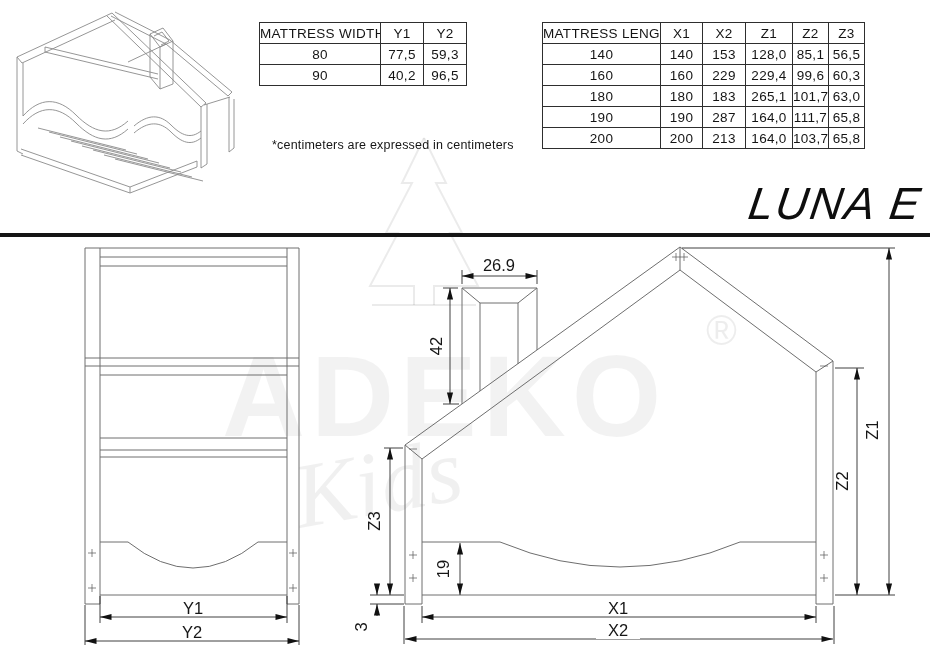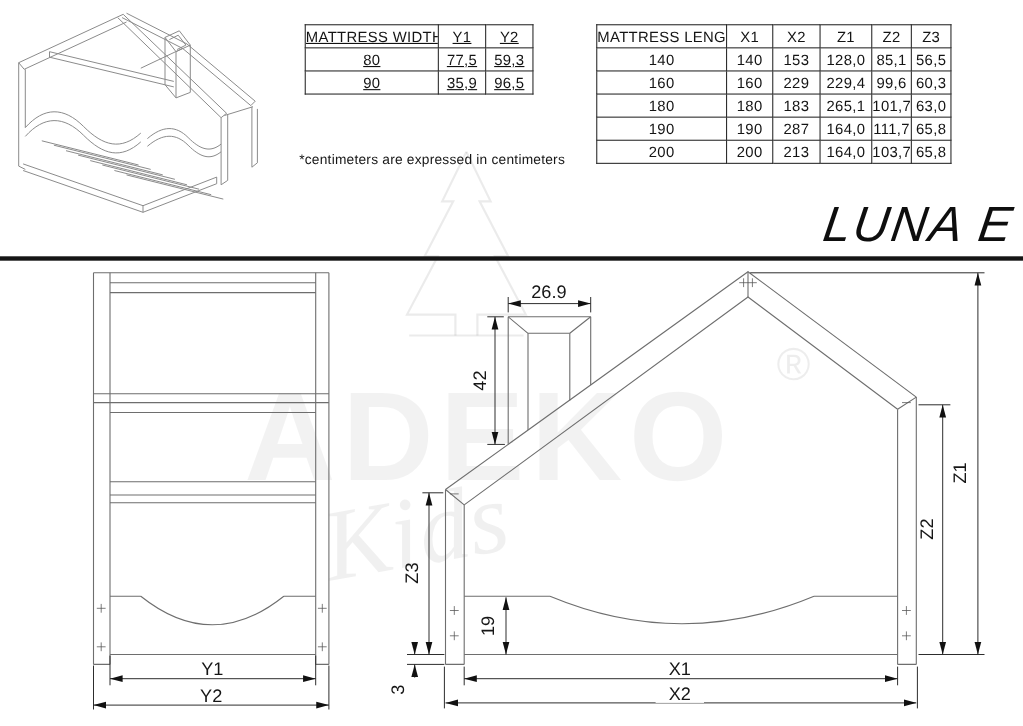--- a/index.html
+++ b/index.html
@@ -9,21 +9,21 @@
   }
   .drawing-svg{position:absolute;left:0;top:0;width:930px;height:660px;}
   .spec-table{
     position:absolute;border-collapse:collapse;table-layout:fixed;background:transparent;
   }
   .spec-table td,.spec-table th{
     border:1px solid #2e2e2e;text-align:center;vertical-align:middle;
     font-size:13.5px;font-weight:normal;padding:0;height:20px;color:#141414;
     letter-spacing:0.3px;white-space:nowrap;overflow:hidden;
   }
-  .table-width{left:277px;top:22px;width:207px;text-decoration:underline;}
+  .table-width{left:259px;top:22px;width:207px;}
   .table-length{left:542px;top:22px;width:322px;}
   .footnote{
     position:absolute;left:272px;top:138px;font-size:12.5px;color:#161616;letter-spacing:0.2px;
   }
   .page-title{
     position:absolute;right:8px;top:181px;font-size:45px;font-style:italic;
     letter-spacing:2px;color:#0e0e0e;line-height:1;transform:skewX(-8deg);white-space:nowrap;
   }
   .divider{
     position:absolute;left:0;top:233px;width:930px;height:4px;background:#151515;
@@ -179,21 +179,21 @@
       <th>Y1</th>
       <th>Y2</th>
     </tr>
     <tr>
       <td>80</td>
       <td>77,5</td>
       <td>59,3</td>
     </tr>
     <tr>
       <td>90</td>
-      <td>35,9</td>
+      <td>40,2</td>
       <td>96,5</td>
     </tr>
   </tbody>
     </table>
 
   <div class="footnote">*centimeters are expressed in centimeters</div>
 
   <table class="spec-table table-length">
     <colgroup>
       <col style="width:118px">

